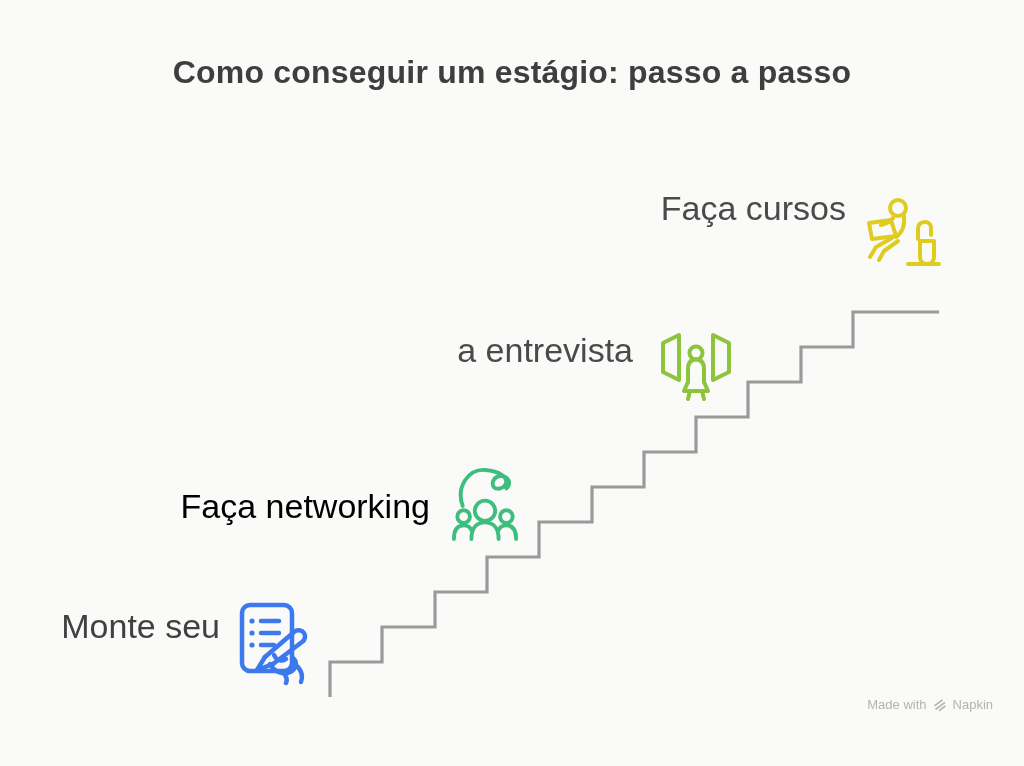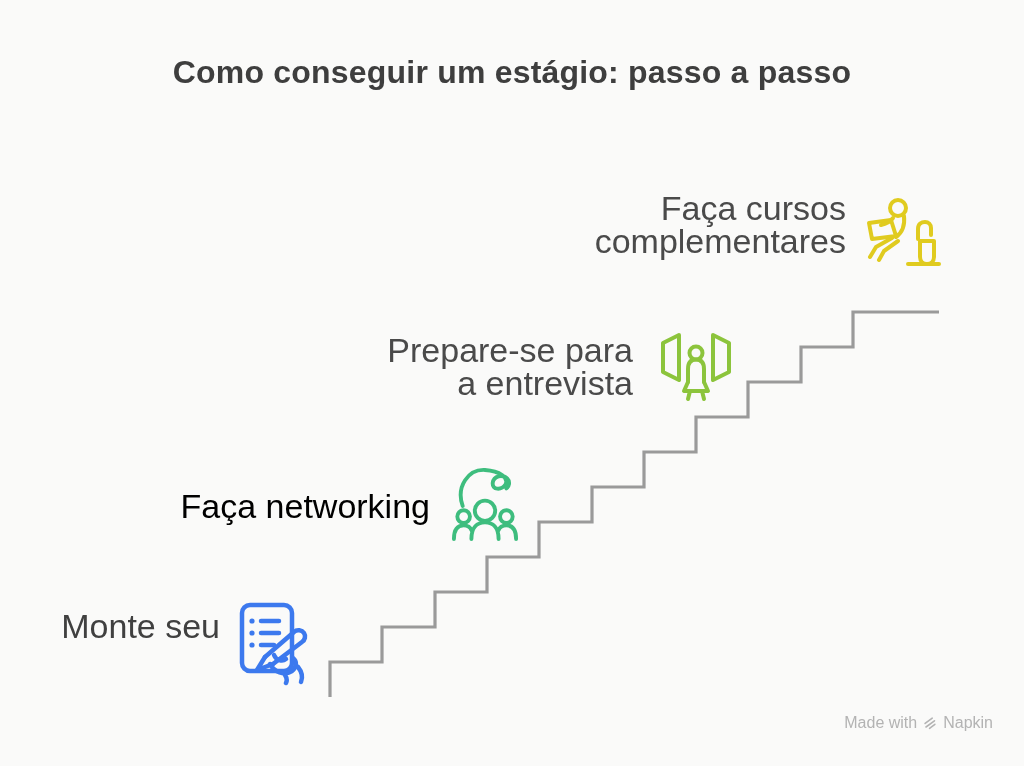--- a/index.html
+++ b/index.html
@@ -25,23 +25,23 @@
   .step-icon svg { display:block; width:100%; height:100%; }
   #label-1 { top:610px; right:804px; }
   #label-2 { top:490px; right:594px; }
   #label-3 { top:334px; right:391px; }
   #label-4 { top:192px; right:178px; }
   #icon-1 { left:237px; top:600px; width:84px; height:86px; }
   #icon-2 { left:451px; top:463px; width:68px; height:80px; }
   #icon-3 { left:657px; top:330px; width:78px; height:74px; }
   #icon-4 { left:862px; top:194px; width:80px; height:74px; }
   .footer {
-    position:absolute; top:714px; right:31px;
-    display:flex; align-items:center; gap:5px;
-    font-size:16px; color:#b3b3b3;
+    position:absolute; top:697px; right:31px;
+    display:flex; align-items:flex-start; gap:5px;
+    font-size:13px; color:#b3b3b3;
   }
   .footer svg { display:block; }
 </style>
 </head>
 <body>
 
 <div class="canvas">
 
   <h1 class="page-title" style="color: rgb(62, 62, 62);">Como conseguir um estágio: passo a passo</h1>
 
@@ -83,38 +83,36 @@
         <path d="M3 78 C3 67 8 64 13 64 C17 64 20 66 21 69"></path>
         <circle cx="57" cy="55" r="6.5"></circle>
         <path d="M49 69 C50 66 53 64 57 64 C62 64 67 67 67 78"></path>
         <circle cx="35" cy="49" r="10.5" fill="#fafaf9"></circle>
         <path d="M21 78 C21 66 27 61 35 61 C43 61 49 66 49 78" fill="#fafaf9"></path>
       </g>
     </svg>
   </div>
 
   <div class="step-label" id="label-3" style="color: rgb(74, 74, 74);">
-    <span>Prepare-se para</span>
     <span>a entrevista</span>
   </div>
   <div class="step-icon" id="icon-3" style="color: rgb(140, 196, 60);">
     <svg viewBox="0 0 78 72">
       <g fill="none" stroke="currentColor" stroke-width="4" stroke-linecap="round" stroke-linejoin="round">
         <path d="M22 4 L6 12 V41 L22 49 Z"></path>
         <path d="M56 4 L72 12 V41 L56 49 Z"></path>
         <circle cx="39" cy="22" r="6.5"></circle>
         <path d="M31 51 V38 C31 31 34.5 28.5 39 28.5 C43.5 28.5 47 31 47 38 V51"></path>
         <path d="M31 51 L27 60 M47 51 L51 60 M27 60 H51 M33 60 L31 68 M45 60 L47 68"></path>
       </g>
     </svg>
   </div>
 
   <div class="step-label" id="label-4" style="color: rgb(74, 74, 74);">
     <span>Faça cursos</span>
-    <span>complementares</span>
   </div>
   <div class="step-icon" id="icon-4" style="color: rgb(224, 203, 31);">
     <svg viewBox="0 0 80 72">
       <g fill="none" stroke="currentColor" stroke-width="4" stroke-linecap="round" stroke-linejoin="round">
         <circle cx="36" cy="13" r="8"></circle>
         <path d="M7 28 L29 25 L34 41 L10 44 Z"></path>
         <path d="M31 23 C28 27 24 29 19 30"></path>
         <path d="M42 21 C43 30 41 37 34 42"></path>
         <path d="M30 43 L14 52 L8 62"></path>
         <path d="M36 46 L22 56 L17 65"></path>

